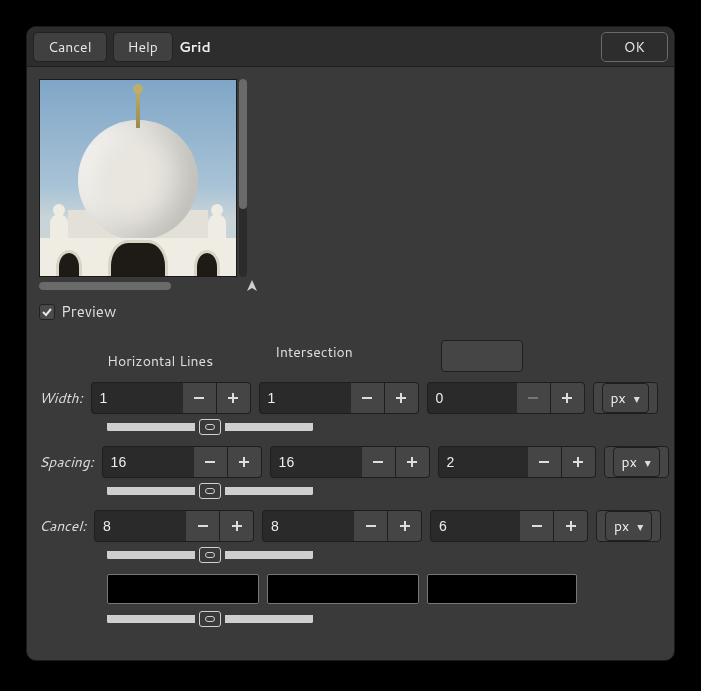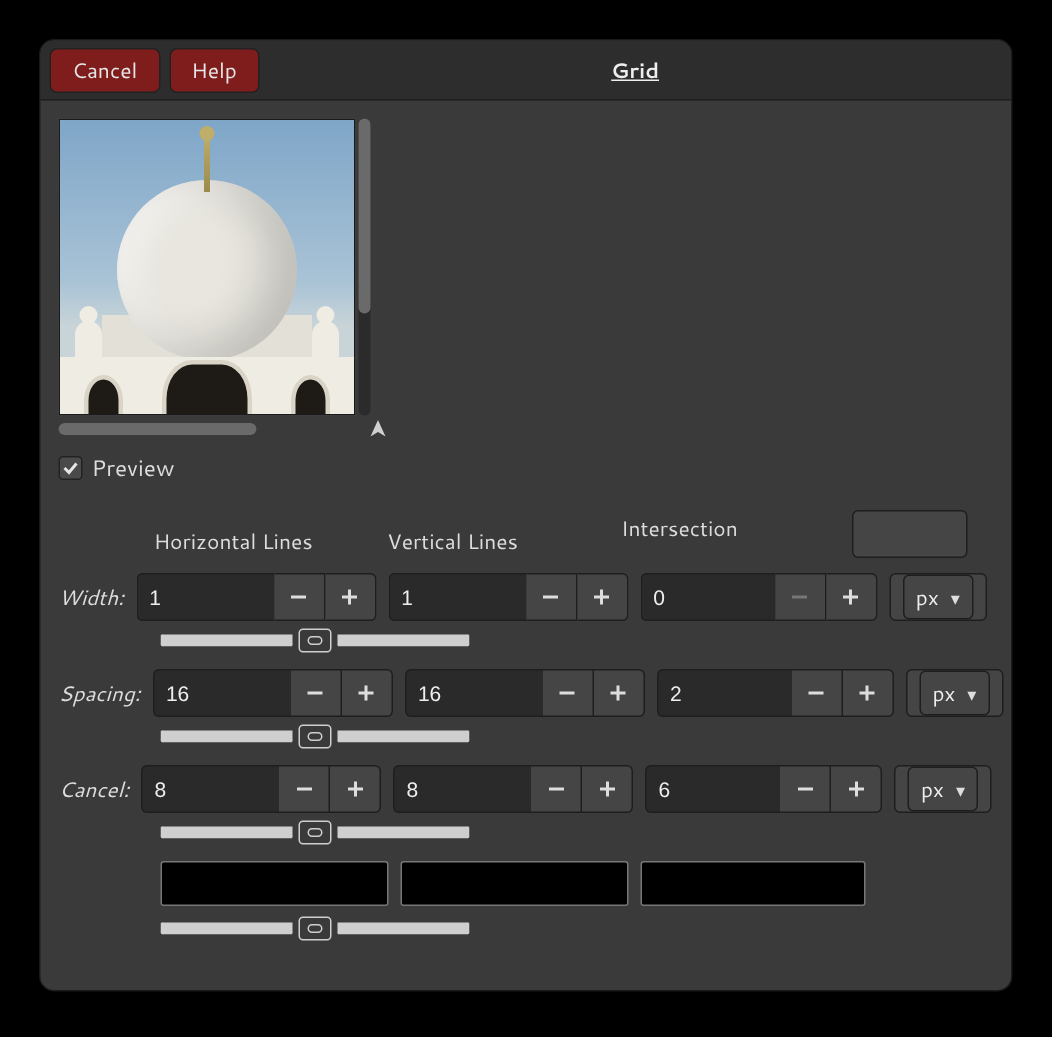--- a/index.html
+++ b/index.html
@@ -18,39 +18,38 @@
     height: 40px;
     background: #2d2d2d;
     border-bottom: 1px solid #1f1f1f;
     display: flex; align-items: center;
     padding: 0 6px;
     gap: 6px;
   }
   .tb-btn {
     height: 30px;
     padding: 0 14px;
-    background: #7f1d1d;
+    background: #404040;
     border: 1px solid #222;
     border-radius: 5px;
     color: #e6e6e6;
     font-size: 14px;
     display: flex; align-items: center; justify-content: center;
     cursor: default;
   }
   .tb-ok {
     background: transparent;
     border: 1px solid #6a6a6a;
     padding: 0 22px;
   }
   .tb-title {
     flex: 1;
-    text-align: center;
+    text-align: left;
     font-weight: 600;
     color: #eee;
-    text-decoration: underline;
   }
   .body {
     flex: 1;
     padding: 12px 29px 12px 12px;
     position: relative;
   }
   .preview-wrap { display: flex; gap: 2px; }
   .preview {
     width: 198px; height: 198px;
     border: 1px solid #1a1a1a;
@@ -143,20 +142,21 @@
   svg { display:block; }
 </style>
 </head>
 <body>
 
 <div class="dialog">
   <div class="titlebar">
     <div class="tb-btn">Cancel</div>
     <div class="tb-btn">Help</div>
     <div class="tb-title">Grid</div>
+    <div class="tb-btn tb-ok">OK</div>
   </div>
 
   <div class="body">
 
     <div class="preview-wrap">
       <div class="preview">
         <div class="sky"></div>
         <div class="drum"></div>
         <div class="dome"></div>
         <div class="spire"></div>
@@ -192,23 +192,20 @@
       <span>Preview</span>
     </div>
 
     <div class="grid-form">
 
       <div class="row">
         <div class="row-label"></div>
         <div class="col">
             <div class="col-head">Horizontal Lines</div>
           </div>
-        <div class="col">
-            <div class="col-head">Vertical Lines</div>
-          </div>
         <div class="col intx">
             <div class="col-head single">Intersection</div>
           </div>
         <div class="col unit"></div>
       </div>
 
       <div class="row">
         <div class="row-label">Width:</div>
         <div class="col">
           <div class="spinner">

